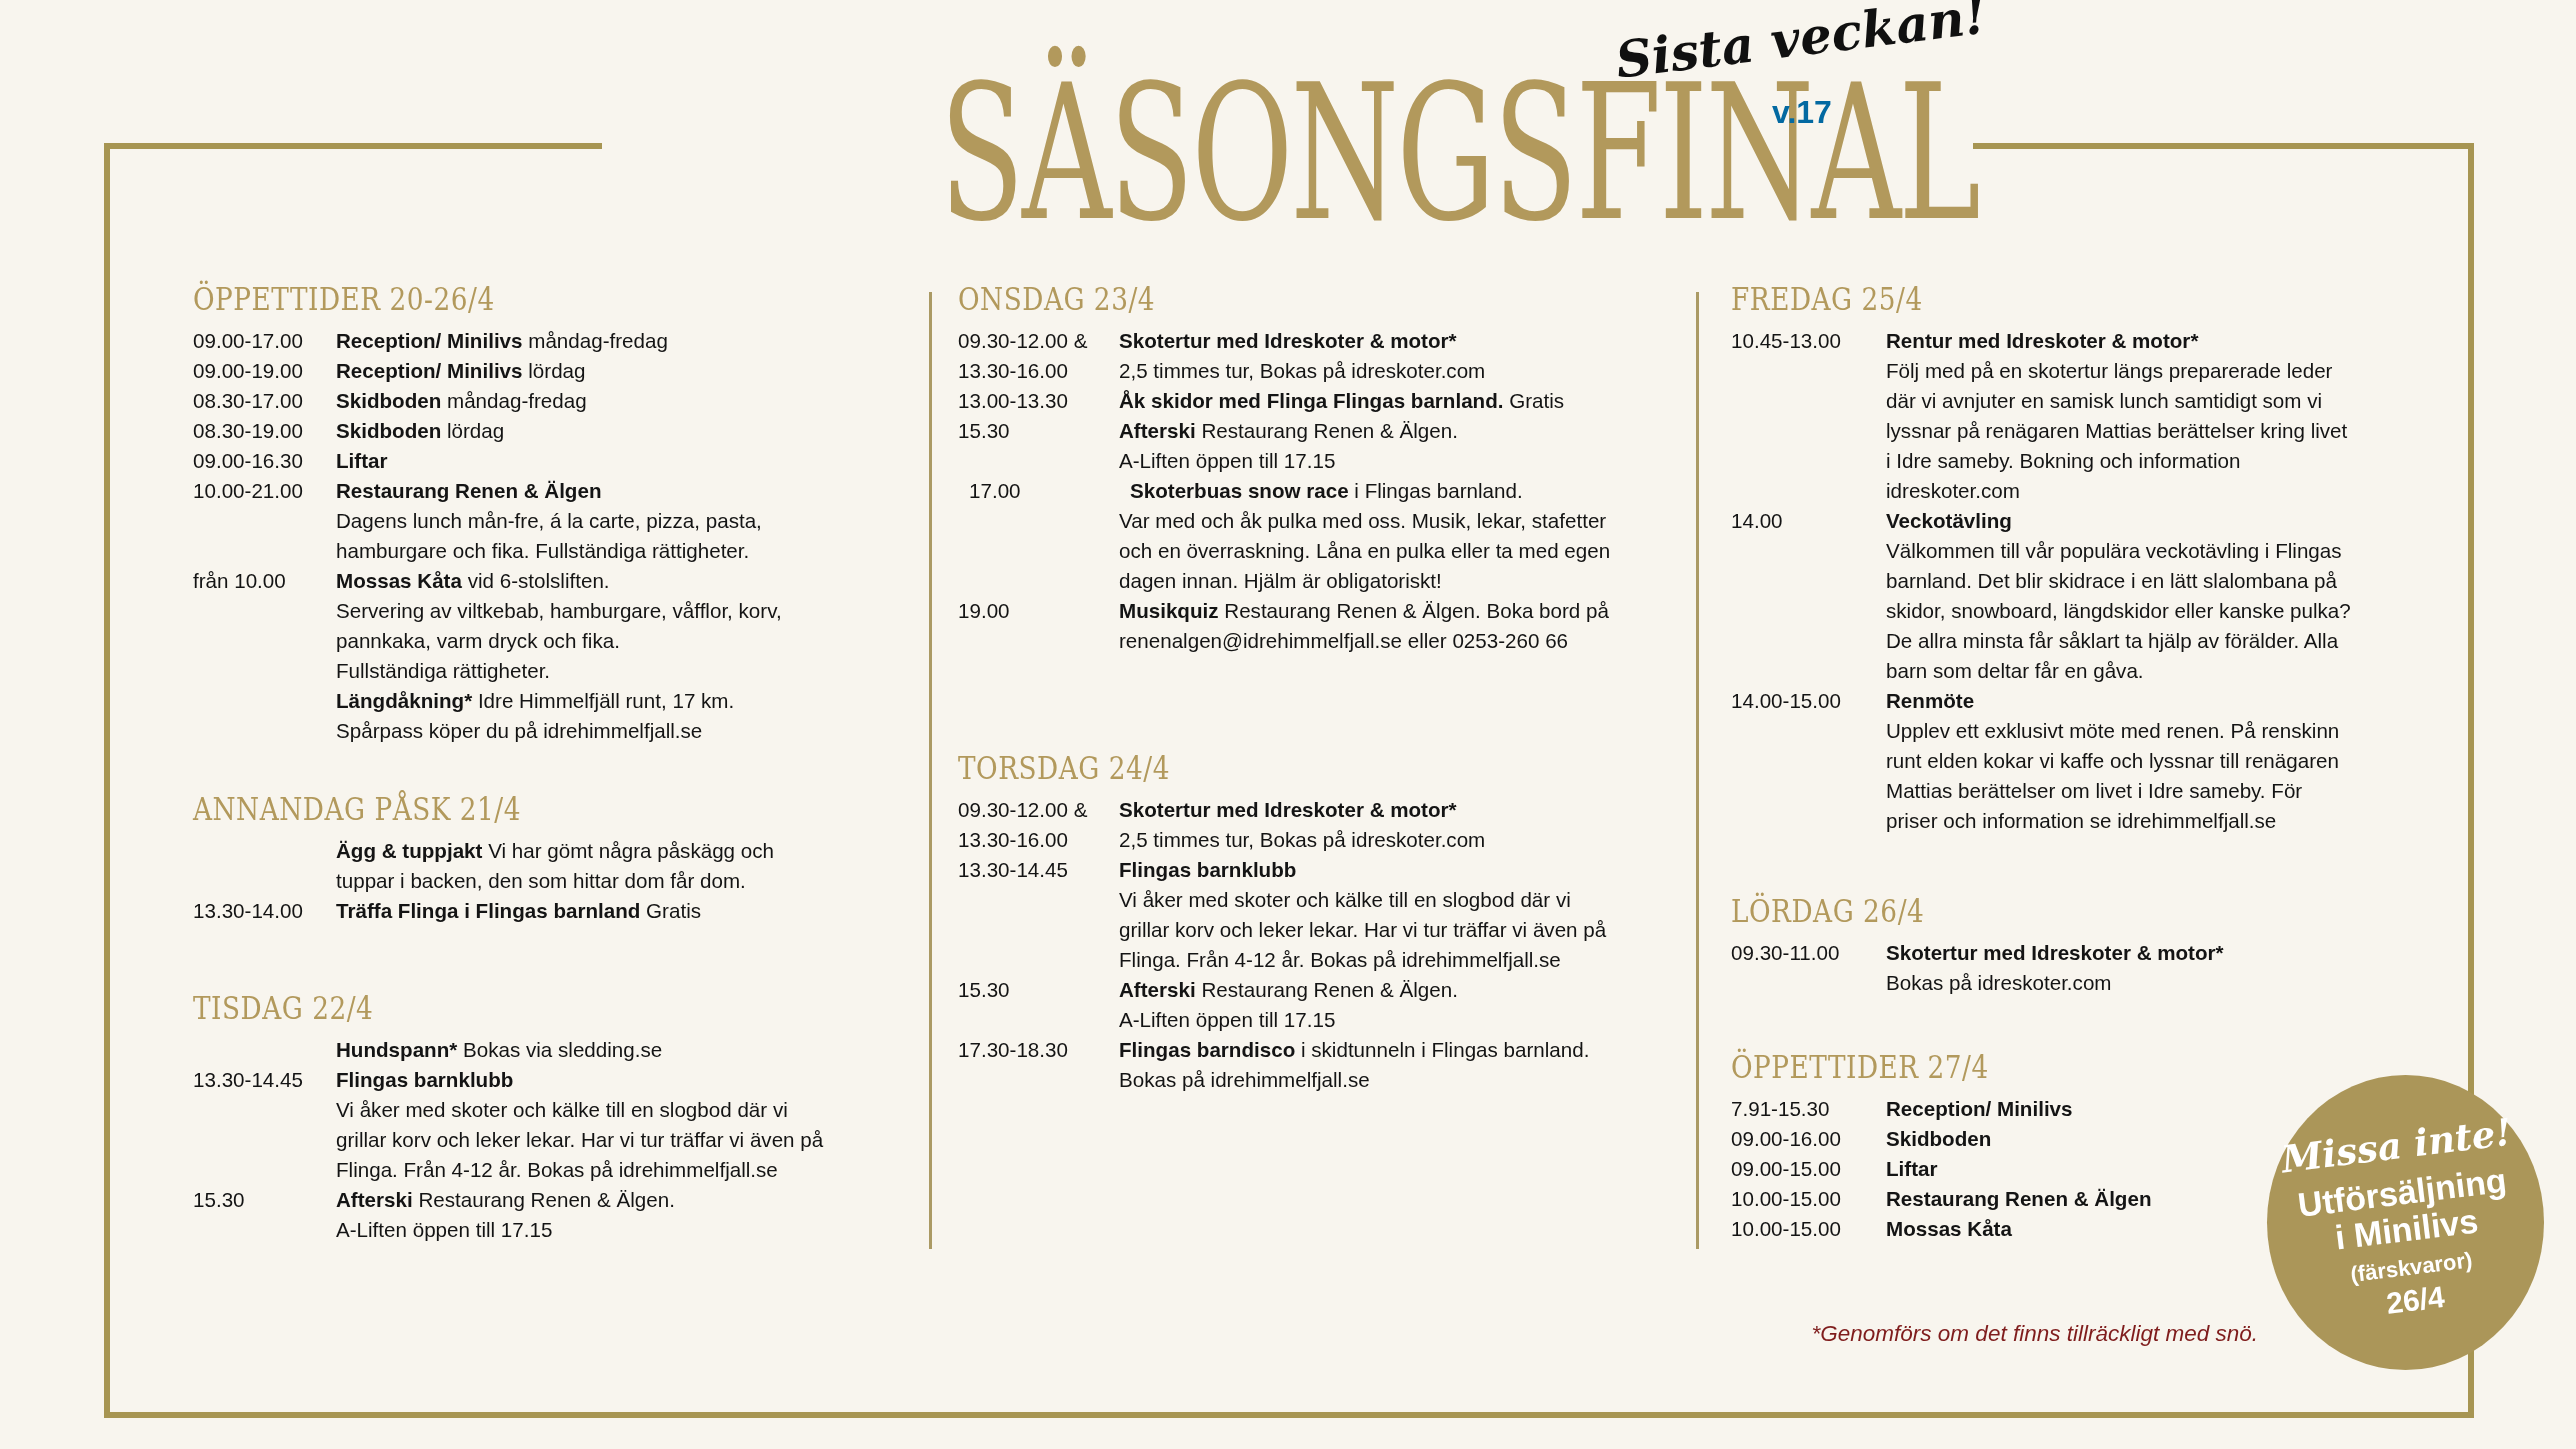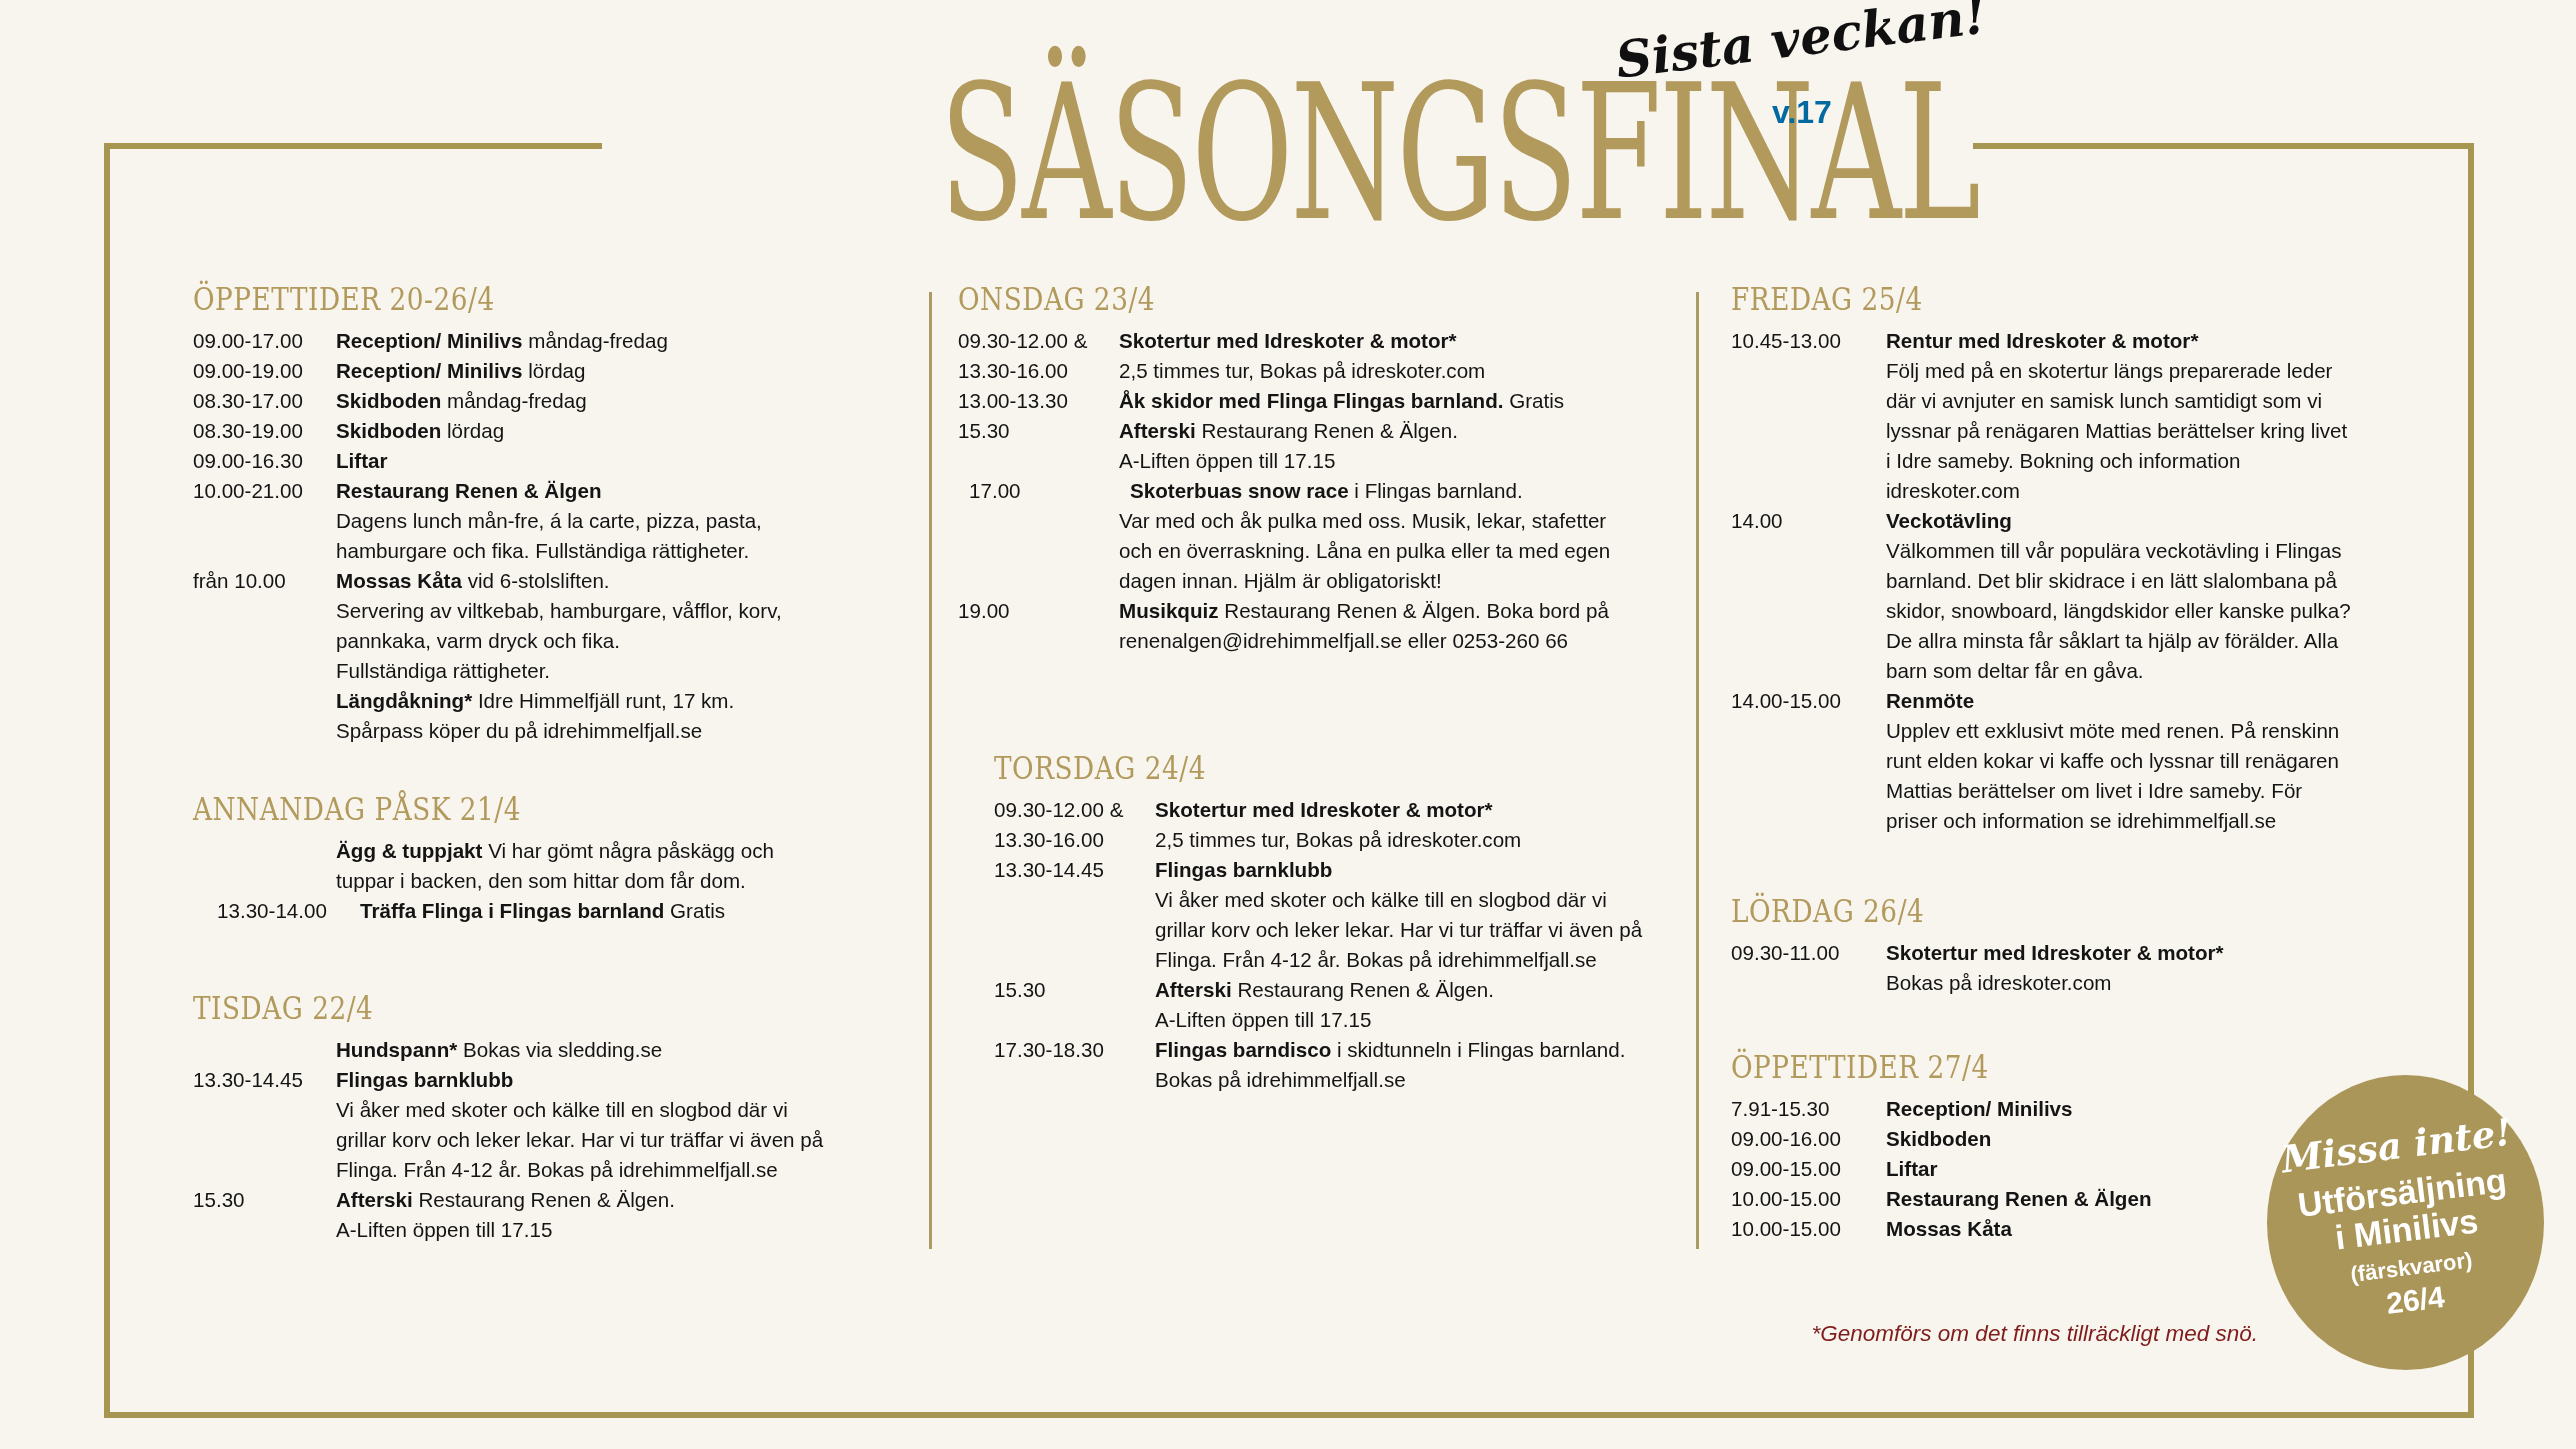--- a/index.html
+++ b/index.html
@@ -152,21 +152,21 @@
       <h2>ANNANDAG PÅSK 21/4</h2>
       <div class="row">
         <span class="time" style="width: 143px;"></span>
         <div class="txt"><b>Ägg &amp; tuppjakt</b> Vi har gömt några påskägg och</div>
       </div>
       <div class="row">
         <span class="time" style="width: 143px;"></span>
         <div class="txt">tuppar i backen, den som hittar dom får dom.</div>
       </div>
       <div class="row">
-        <span class="time" style="width: 143px; margin-left: 24px;">13.30-14.00</span>
+        <span class="time" style="width: 143px;">13.30-14.00</span>
         <div class="txt"><b>Träffa Flinga i Flingas barnland</b> Gratis</div>
       </div>
     </div>
     <div class="section" style="left: 193px; top: 992px; width: 731px;">
       <h2>TISDAG 22/4</h2>
       <div class="row">
         <span class="time" style="width: 143px;"></span>
         <div class="txt"><b>Hundspann*</b> Bokas via sledding.se</div>
       </div>
       <div class="row">
@@ -234,21 +234,21 @@
       </div>
       <div class="row">
         <span class="time" style="width: 161px;">19.00</span>
         <div class="txt"><b>Musikquiz</b> Restaurang Renen &amp; Älgen. Boka bord på</div>
       </div>
       <div class="row">
         <span class="time" style="width: 161px;"></span>
         <div class="txt">renenalgen@idrehimmelfjall.se eller 0253-260 66</div>
       </div>
     </div>
-    <div class="section" style="left: 958px; top: 752px; width: 718px; margin-left: 36px;">
+    <div class="section" style="left: 958px; top: 752px; width: 718px;">
       <h2>TORSDAG 24/4</h2>
       <div class="row">
         <span class="time" style="width: 161px;">09.30-12.00 &amp;</span>
         <div class="txt"><b>Skotertur med Idreskoter &amp; motor*</b></div>
       </div>
       <div class="row">
         <span class="time" style="width: 161px;">13.30-16.00</span>
         <div class="txt">2,5 timmes tur, Bokas på idreskoter.com</div>
       </div>
       <div class="row">

